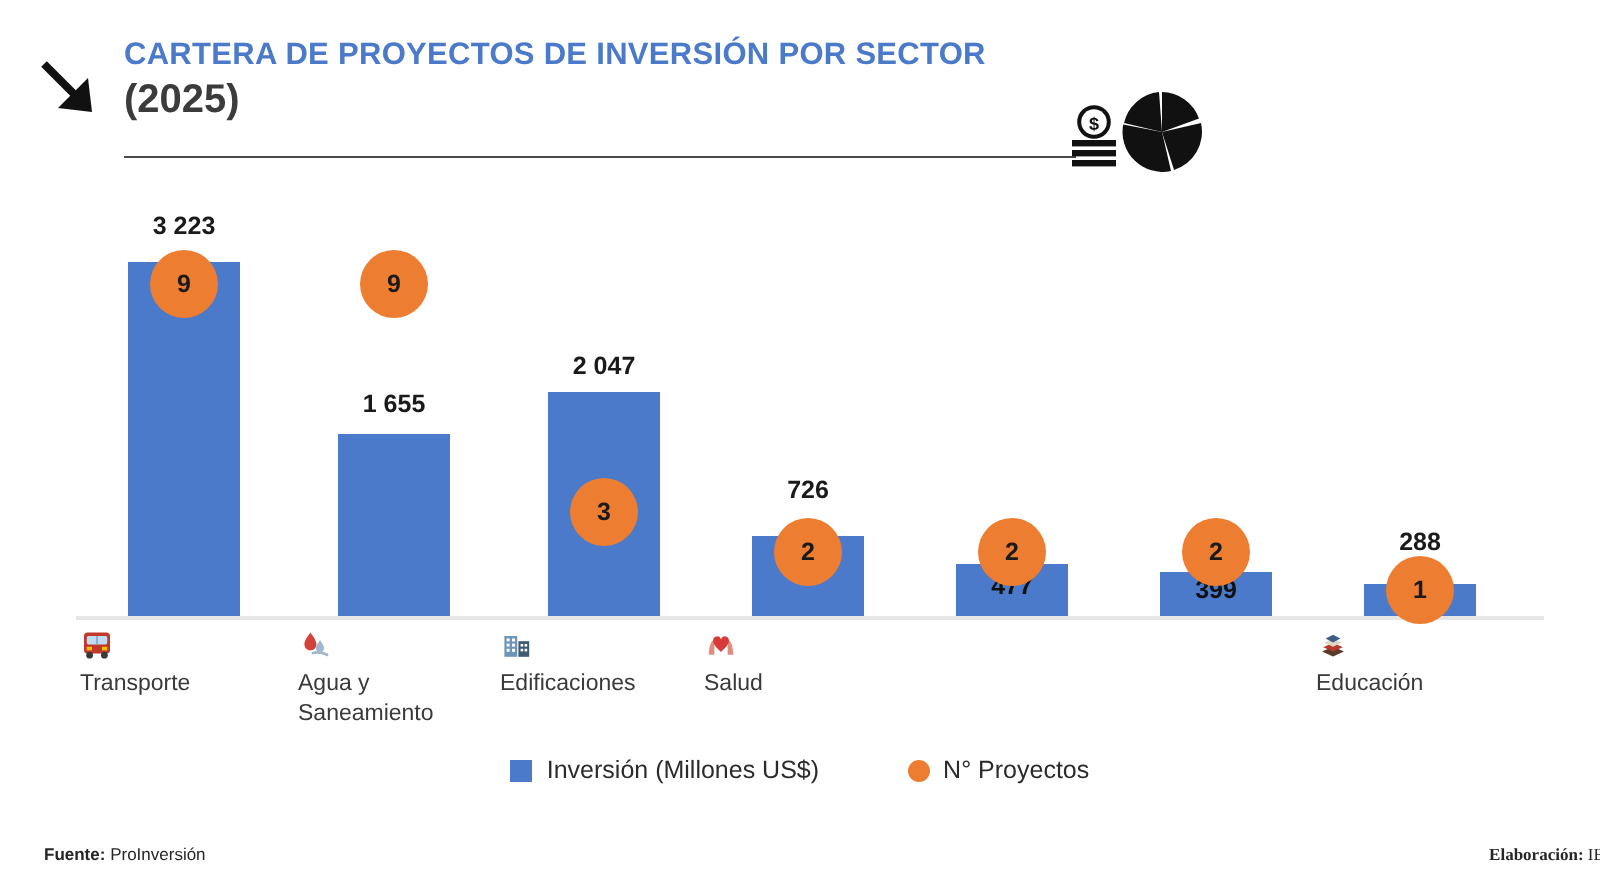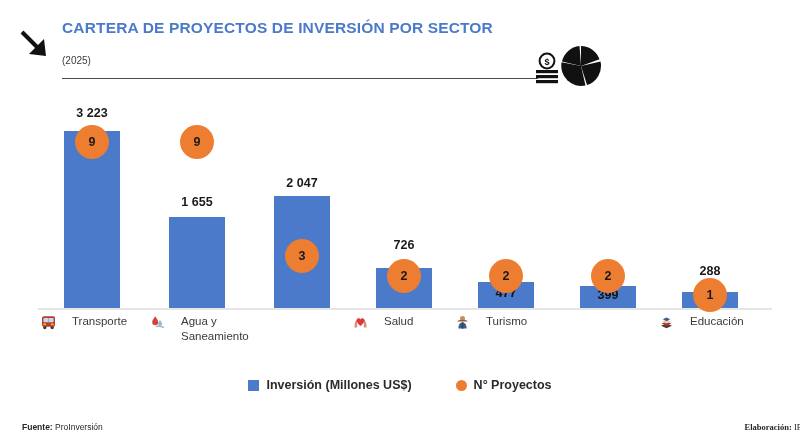--- a/index.html
+++ b/index.html
@@ -38,24 +38,24 @@
   #chart-title {
     color: #4a7ac9;
     font-size: 15.5px;
     font-weight: bold;
     letter-spacing: 0.15px;
     line-height: 20px;
     white-space: nowrap;
   }
   #chart-subtitle {
     color: #3b3b3b;
-    font-size: 10px;
-    font-weight: normal;
+    font-size: 20px;
+    font-weight: bold;
     line-height: 21px;
-    margin-top: 12px;
+    margin-top: 2px;
   }
   #title-rule {
     position: absolute;
     left: 62px;
     top: 78px;
     width: 476px;
     height: 1px;
     background: #4a4a4a;
   }
   #header-pie-icon {
@@ -124,21 +124,22 @@
   }
   .cat {
     position: absolute;
     top: 222px;
     left: 50%;
     transform: translateX(-50%);
     width: 104px;
     display: flex;
     align-items: flex-start;
     justify-content: flex-start;
-    gap: 15px;
+    gap: 4px;
+    flex-direction: column;
   }
   .cat-icon {
     width: 17px;
     height: 17px;
     flex: 0 0 17px;
     margin-top: 0px;
   }
   .cat-label {
     font-size: 11.5px;
     color: #3a3a3a;
@@ -149,21 +150,20 @@
   
   #legend {
     position: absolute;
     left: 0;
     top: 378px;
     width: 800px;
     display: flex;
     justify-content: center;
     align-items: center;
     gap: 44px;
-    font-weight: bold;
   }
   .legend-item {
     display: flex;
     align-items: center;
     gap: 7px;
   }
   .swatch-square {
     width: 11px;
     height: 11px;
     background: #4a7ac9;
@@ -285,20 +285,39 @@
         </svg>
       </span>
       <span class="cat-label">Agua y Saneamiento</span>
     </div>
   </div>
 
   <div class="col" style="left:250px; width:104px;">
     <div class="bar-value" style="top:84px;">2 047</div>
     <div class="bar" style="top:104px; height:112px;"></div>
     <div class="bubble" style="top:164px;">3</div>
+    <div class="cat">
+      <span class="cat-icon">
+        <svg viewBox="0 0 17 17" width="17" height="17">
+          <rect x="2.2" y="4" width="6.4" height="10.4" fill="#6e96bb"></rect>
+          <rect x="9.2" y="6.6" width="5.4" height="7.8" fill="#3f5a73"></rect>
+          <rect x="3.3" y="5.2" width="1.5" height="1.5" fill="#ffffff"></rect>
+          <rect x="6" y="5.2" width="1.5" height="1.5" fill="#ffffff"></rect>
+          <rect x="3.3" y="7.8" width="1.5" height="1.5" fill="#ffffff"></rect>
+          <rect x="6" y="7.8" width="1.5" height="1.5" fill="#ffffff"></rect>
+          <rect x="3.3" y="10.4" width="1.5" height="1.5" fill="#ffffff"></rect>
+          <rect x="6" y="10.4" width="1.5" height="1.5" fill="#ffffff"></rect>
+          <rect x="10.3" y="8" width="1.3" height="1.3" fill="#ffffff"></rect>
+          <rect x="12.3" y="8" width="1.3" height="1.3" fill="#ffffff"></rect>
+          <rect x="10.3" y="10.4" width="1.3" height="1.3" fill="#ffffff"></rect>
+          <rect x="12.3" y="10.4" width="1.3" height="1.3" fill="#ffffff"></rect>
+        </svg>
+      </span>
+      <span class="cat-label">Edificaciones</span>
+    </div>
   </div>
 
   <div class="col" style="left:352px; width:104px;">
     <div class="bar-value" style="top:146px;">726</div>
     <div class="bar" style="top:176px; height:40px;"></div>
     <div class="bubble" style="top:184px;">2</div>
     <div class="cat">
       <span class="cat-icon">
         <svg viewBox="0 0 17 17" width="17" height="17">
           <path d="M2.4 13.4 C2.4 9 3.6 6.4 5.2 5.6 L5.2 13.4 Z" fill="#e08c7e"></path>
@@ -307,31 +326,20 @@
         </svg>
       </span>
       <span class="cat-label">Salud</span>
     </div>
   </div>
 
   <div class="col" style="left:454px; width:104px;">
     <div class="bar" style="top:190px; height:26px;"></div>
     <div class="bar-value inside" style="top:194px;">477</div>
     <div class="bubble" style="top:184px;">2</div>
-    <div class="cat">
-      <span class="cat-icon">
-        <svg viewBox="0 0 17 17" width="17" height="17">
-          <circle cx="8.5" cy="4.6" r="2.5" fill="#c98b6a"></circle>
-          <path d="M3.2 7.4 A5.4 2 0 0 1 13.8 7.4 Z" fill="#8a5a3b"></path>
-          <path d="M4.4 14.6 C4.4 10.6 5.8 8.4 8.5 8.4 C11.2 8.4 12.6 10.6 12.6 14.6 Z" fill="#3f5f8a"></path>
-          <rect x="7.6" y="8.4" width="1.8" height="6.2" fill="#2e4766"></rect>
-        </svg>
-      </span>
-      <span class="cat-label">Turismo</span>
-    </div>
   </div>
 
   <div class="col" style="left:556px; width:104px;">
     <div class="bar" style="top:194px; height:22px;"></div>
     <div class="bar-value inside" style="top:196px;">399</div>
     <div class="bubble" style="top:184px;">2</div>
   </div>
 
   <div class="col" style="left:658px; width:104px;">
     <div class="bar-value" style="top:172px;">288</div>

